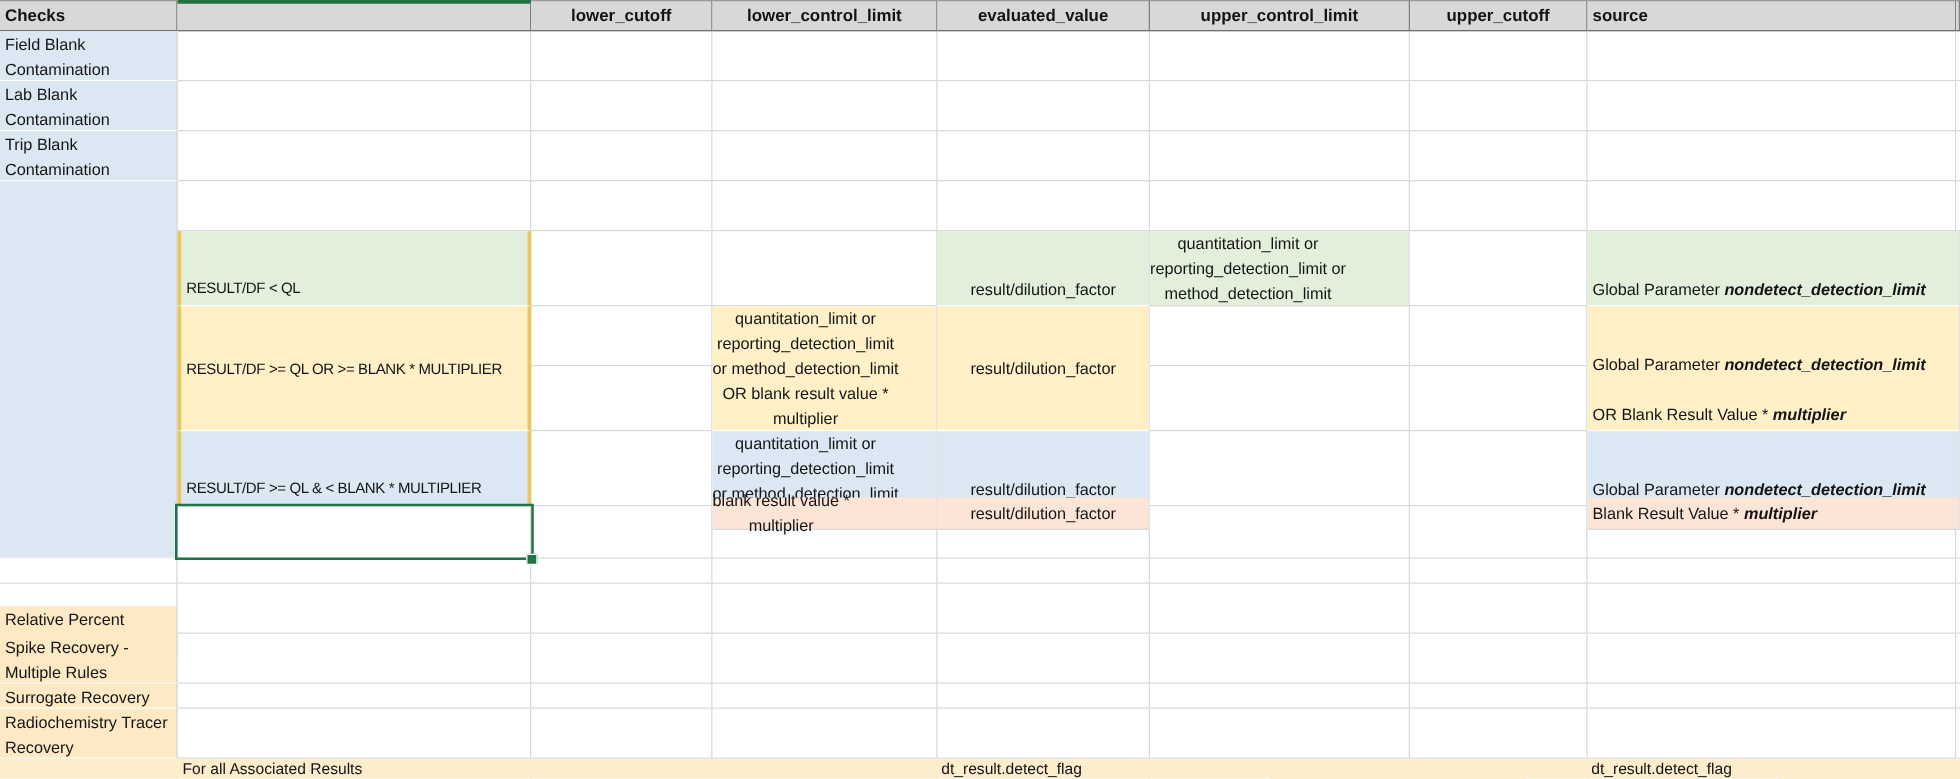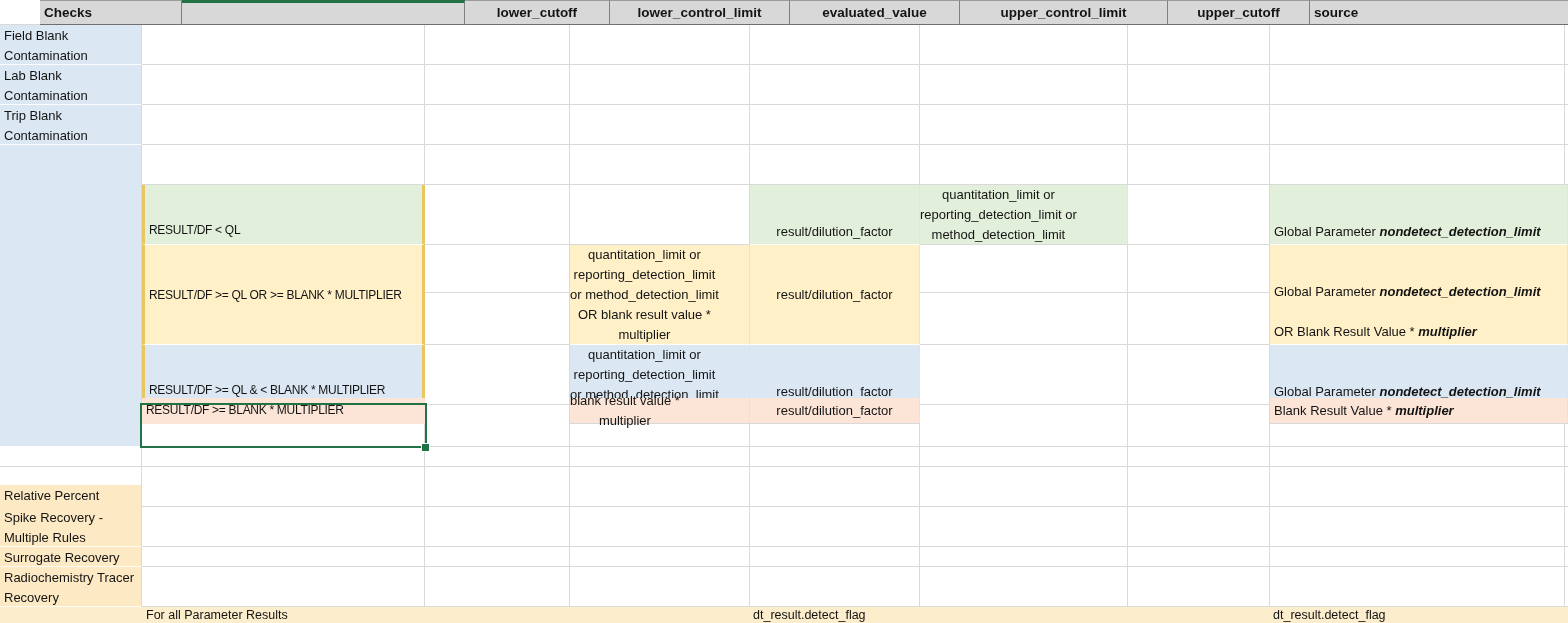--- a/index.html
+++ b/index.html
@@ -13,21 +13,21 @@
     background:#ffffff;
     font-family:"Liberation Sans","DejaVu Sans",sans-serif;
     color:var(--ink); font-size:13px; line-height:20px;
   }
   .hl{position:absolute;left:0;width:1568px;height:1px;background:var(--grid);}
   .vl{position:absolute;top:25px;height:598px;width:1px;background:var(--grid);}
   .cell{position:absolute;box-sizing:border-box;}
   
   .hcell{top:0;height:25px;background:var(--hdr);
     border-right:1px solid #808080;border-bottom:1px solid #6f6f6f;border-top:1px solid #9a9a9a;
-    font-weight:bold;font-size:13.5px;display:flex;align-items:center;justify-content:center;margin-left:40px;}
+    font-weight:bold;font-size:13.5px;display:flex;align-items:center;justify-content:center;}
   .hcell.left{justify-content:flex-start;padding-left:4px;}
   .hA{left:0;width:142px;}   .hB{left:142px;width:283px;border-top:3px solid var(--sel);}
   .hC{left:425px;width:145px;} .hD{left:570px;width:180px;}
   .hE{left:750px;width:170px;} .hF{left:920px;width:208px;}
   .hG{left:1128px;width:142px;text-align:right;} .hH{left:1270px;width:295px;}
   .hS{left:1565px;width:3px;}
   
   .colA{left:0;width:142px;} .colB{left:142px;width:283px;}
   .colD{left:570px;width:180px;} .colE{left:750px;width:170px;}
   .colF{left:920px;width:208px;} .colH{left:1270px;width:298px;}
@@ -106,21 +106,20 @@
 
   <div class="cell colA r2 bg-blue achk"><span>Field Blank<br>Contamination</span></div>
   <div class="cell colA r3 bg-blue achk"><span>Lab Blank<br>Contamination</span></div>
   <div class="cell colA r4 bg-blue achk"><span>Trip Blank<br>Contamination</span></div>
   <div class="cell colA ablock bg-blue achk gray-bottom"></div>
 
 
   <div class="cell colB r6 bg-green colored goldlr cond">RESULT/DF &lt; QL</div>
   <div class="cell colB r7 bg-yellow colored goldlr cond mid">RESULT/DF &gt;= QL OR &gt;= BLANK * MULTIPLIER</div>
   <div class="cell colB r8 bg-blue colored goldlr cond">RESULT/DF &gt;= QL &amp; &lt; BLANK * MULTIPLIER</div>
-  <div class="cell colB r9 bg-pink cond">RESULT/DF &gt;= BLANK * MULTIPLIER</div>
 
   <div class="cell colD r7 bg-yellow colored center-lines">
       <span>quantitation_limit or<br>reporting_detection_limit<br>or method_detection_limit<br>OR blank result value *<br>multiplier</span>
     </div>
   <div class="cell colD r8 bg-blue colored center-lines">
       <span>quantitation_limit or<br>reporting_detection_limit<br>or method_detection_limit</span>
     </div>
   <div class="cell colD r9 bg-pink colored gray-bottom center-lines">
       <span>blank result value *<br>multiplier</span>
     </div>
@@ -147,21 +146,21 @@
   <div class="cell colH r9 bg-pink colored gray-bottom src">
       <span>Blank Result Value * <span class="em">multiplier</span></span>
     </div>
 
   <div class="cell colA r11 bg-cyellow achk"><span>Relative Percent<br>Difference (RPD)</span></div>
   <div class="cell colA r12 bg-cyellow achk"><span>Spike Recovery -<br>Multiple Rules</span></div>
   <div class="cell colA r13 bg-cyellow achk"><span>Surrogate Recovery</span></div>
   <div class="cell colA r14 bg-cyellow achk gray-bottom"><span>Radiochemistry Tracer<br>Recovery</span></div>
 
   <div class="cell footer">
-    <span class="f-label">For all Parameter Results</span>
+    <span class="f-label">For all Associated Results</span>
     <span class="f-eval">dt_result.detect_flag</span>
     <span class="f-src">dt_result.detect_flag</span>
   </div>
 
   <div class="selbox"></div>
   <div class="handle"></div>
 
 </div>
 
 </body></html>

